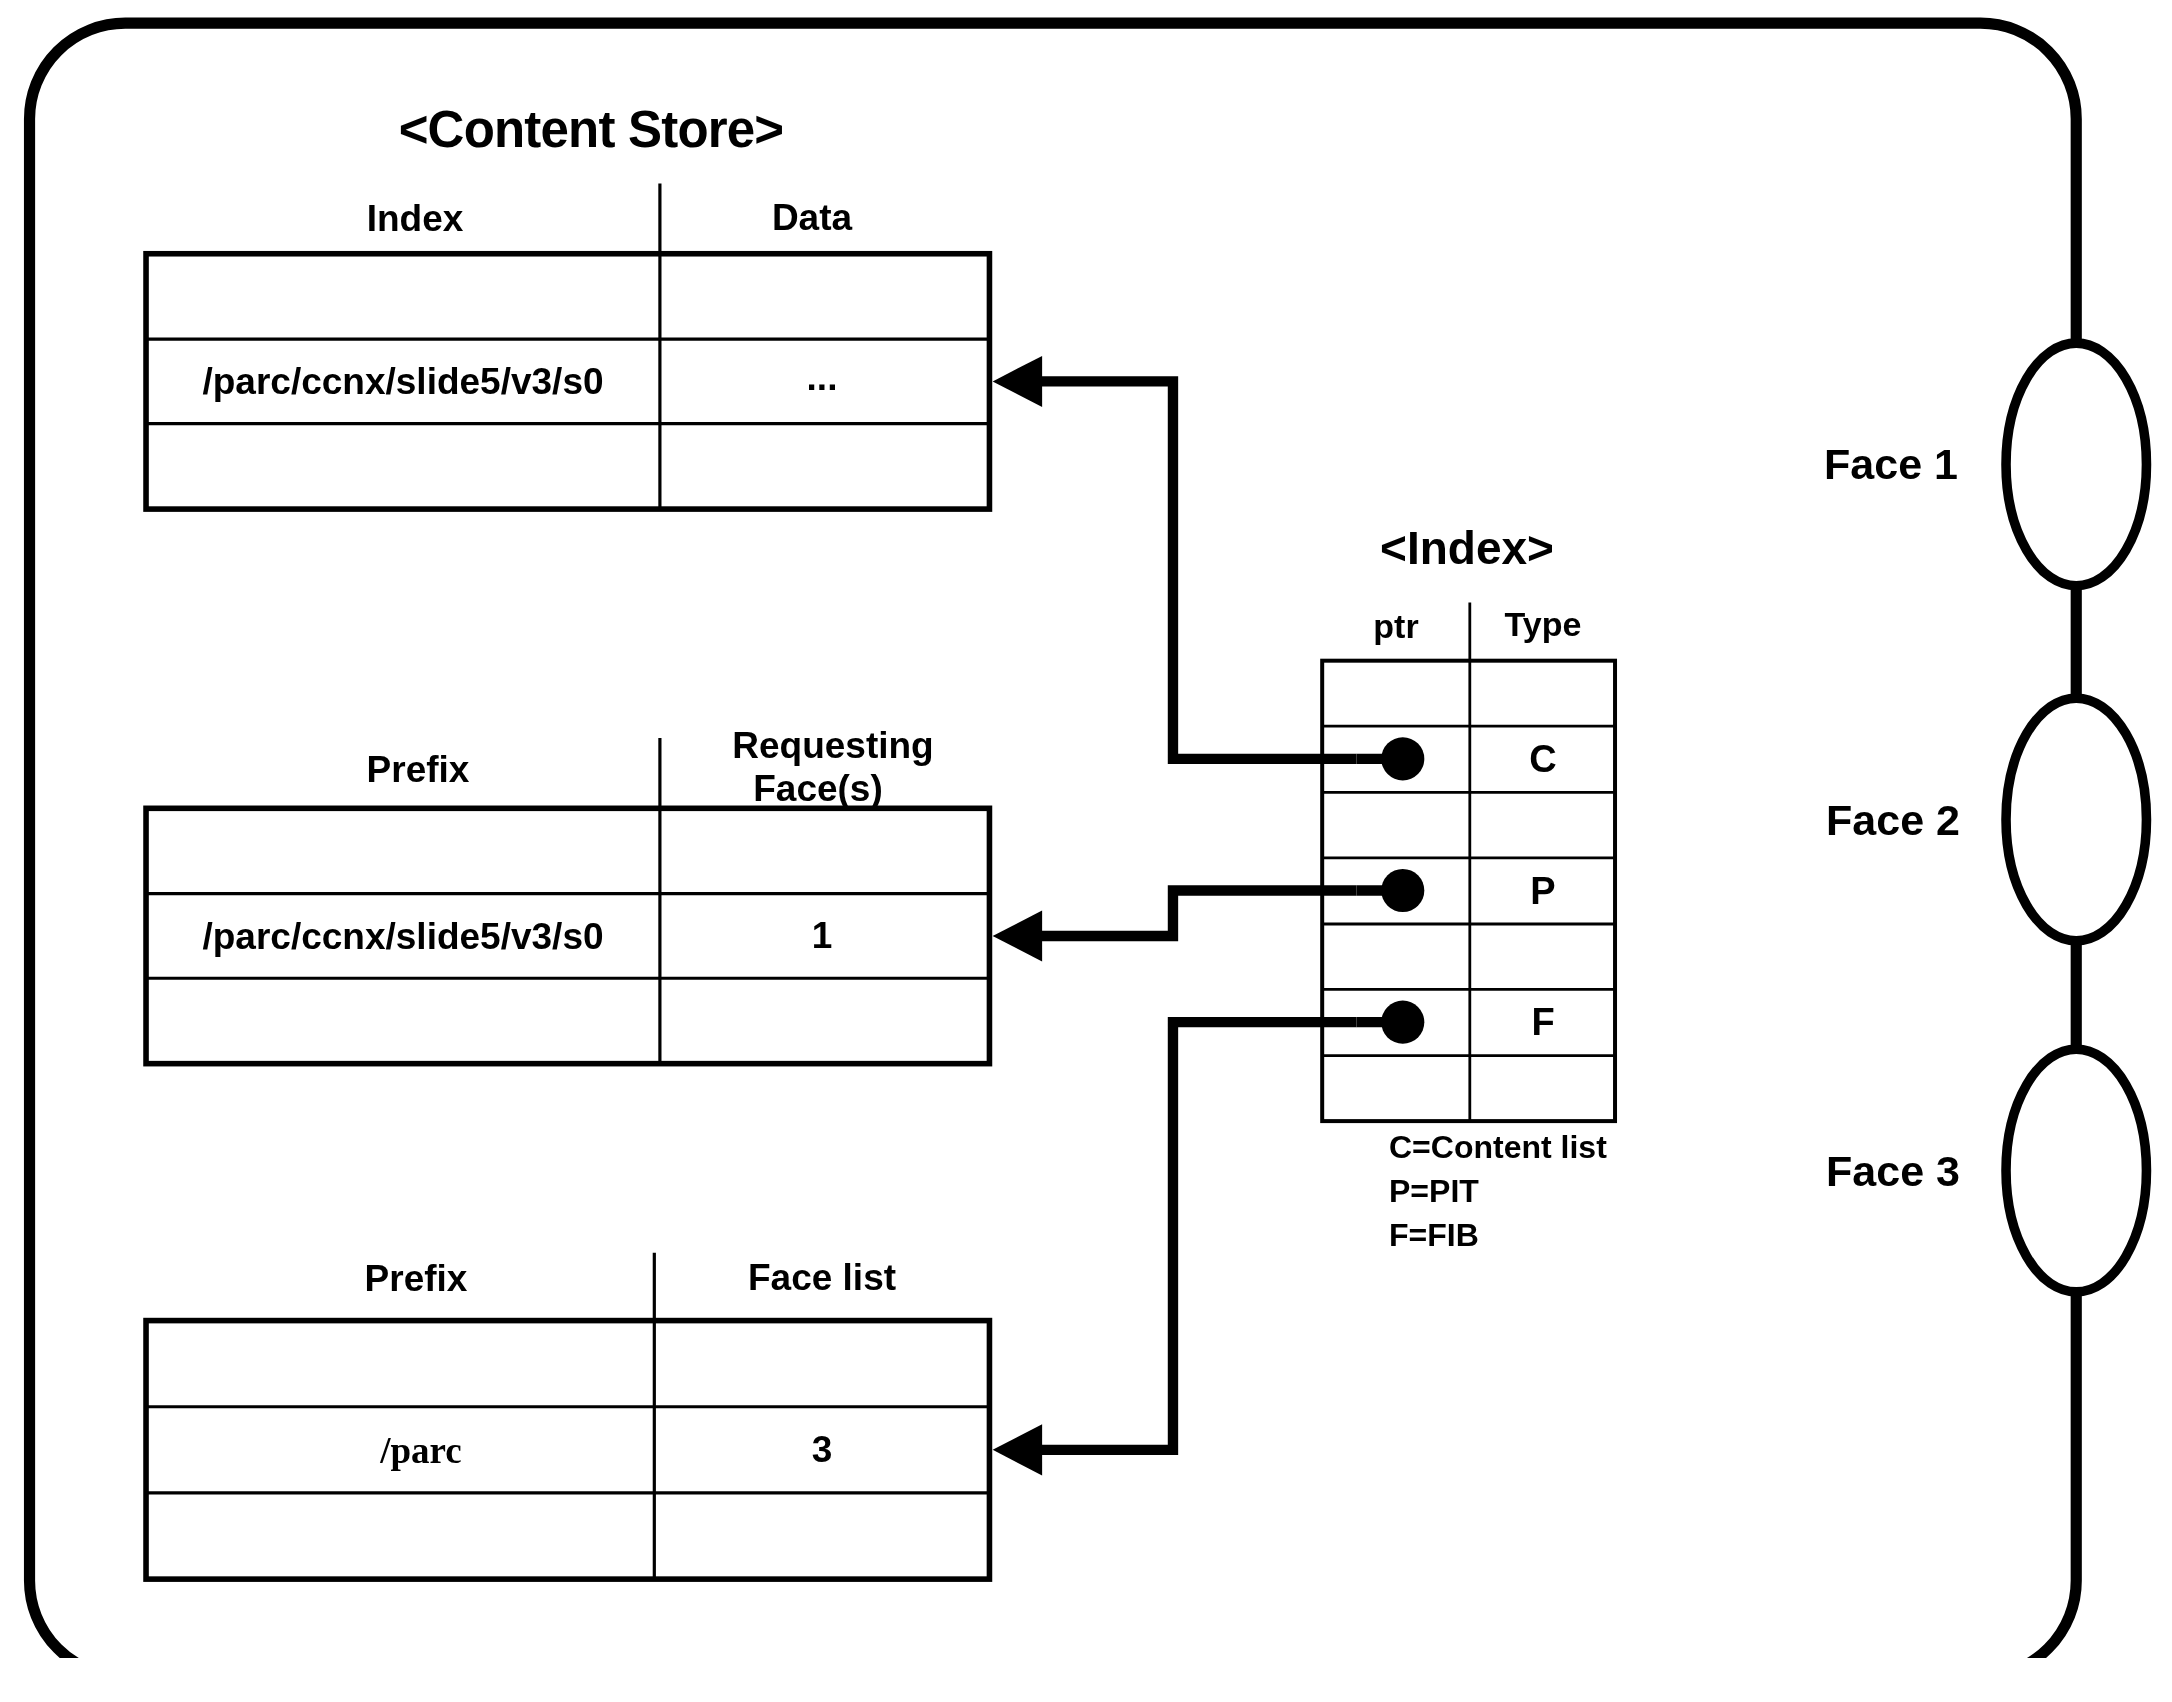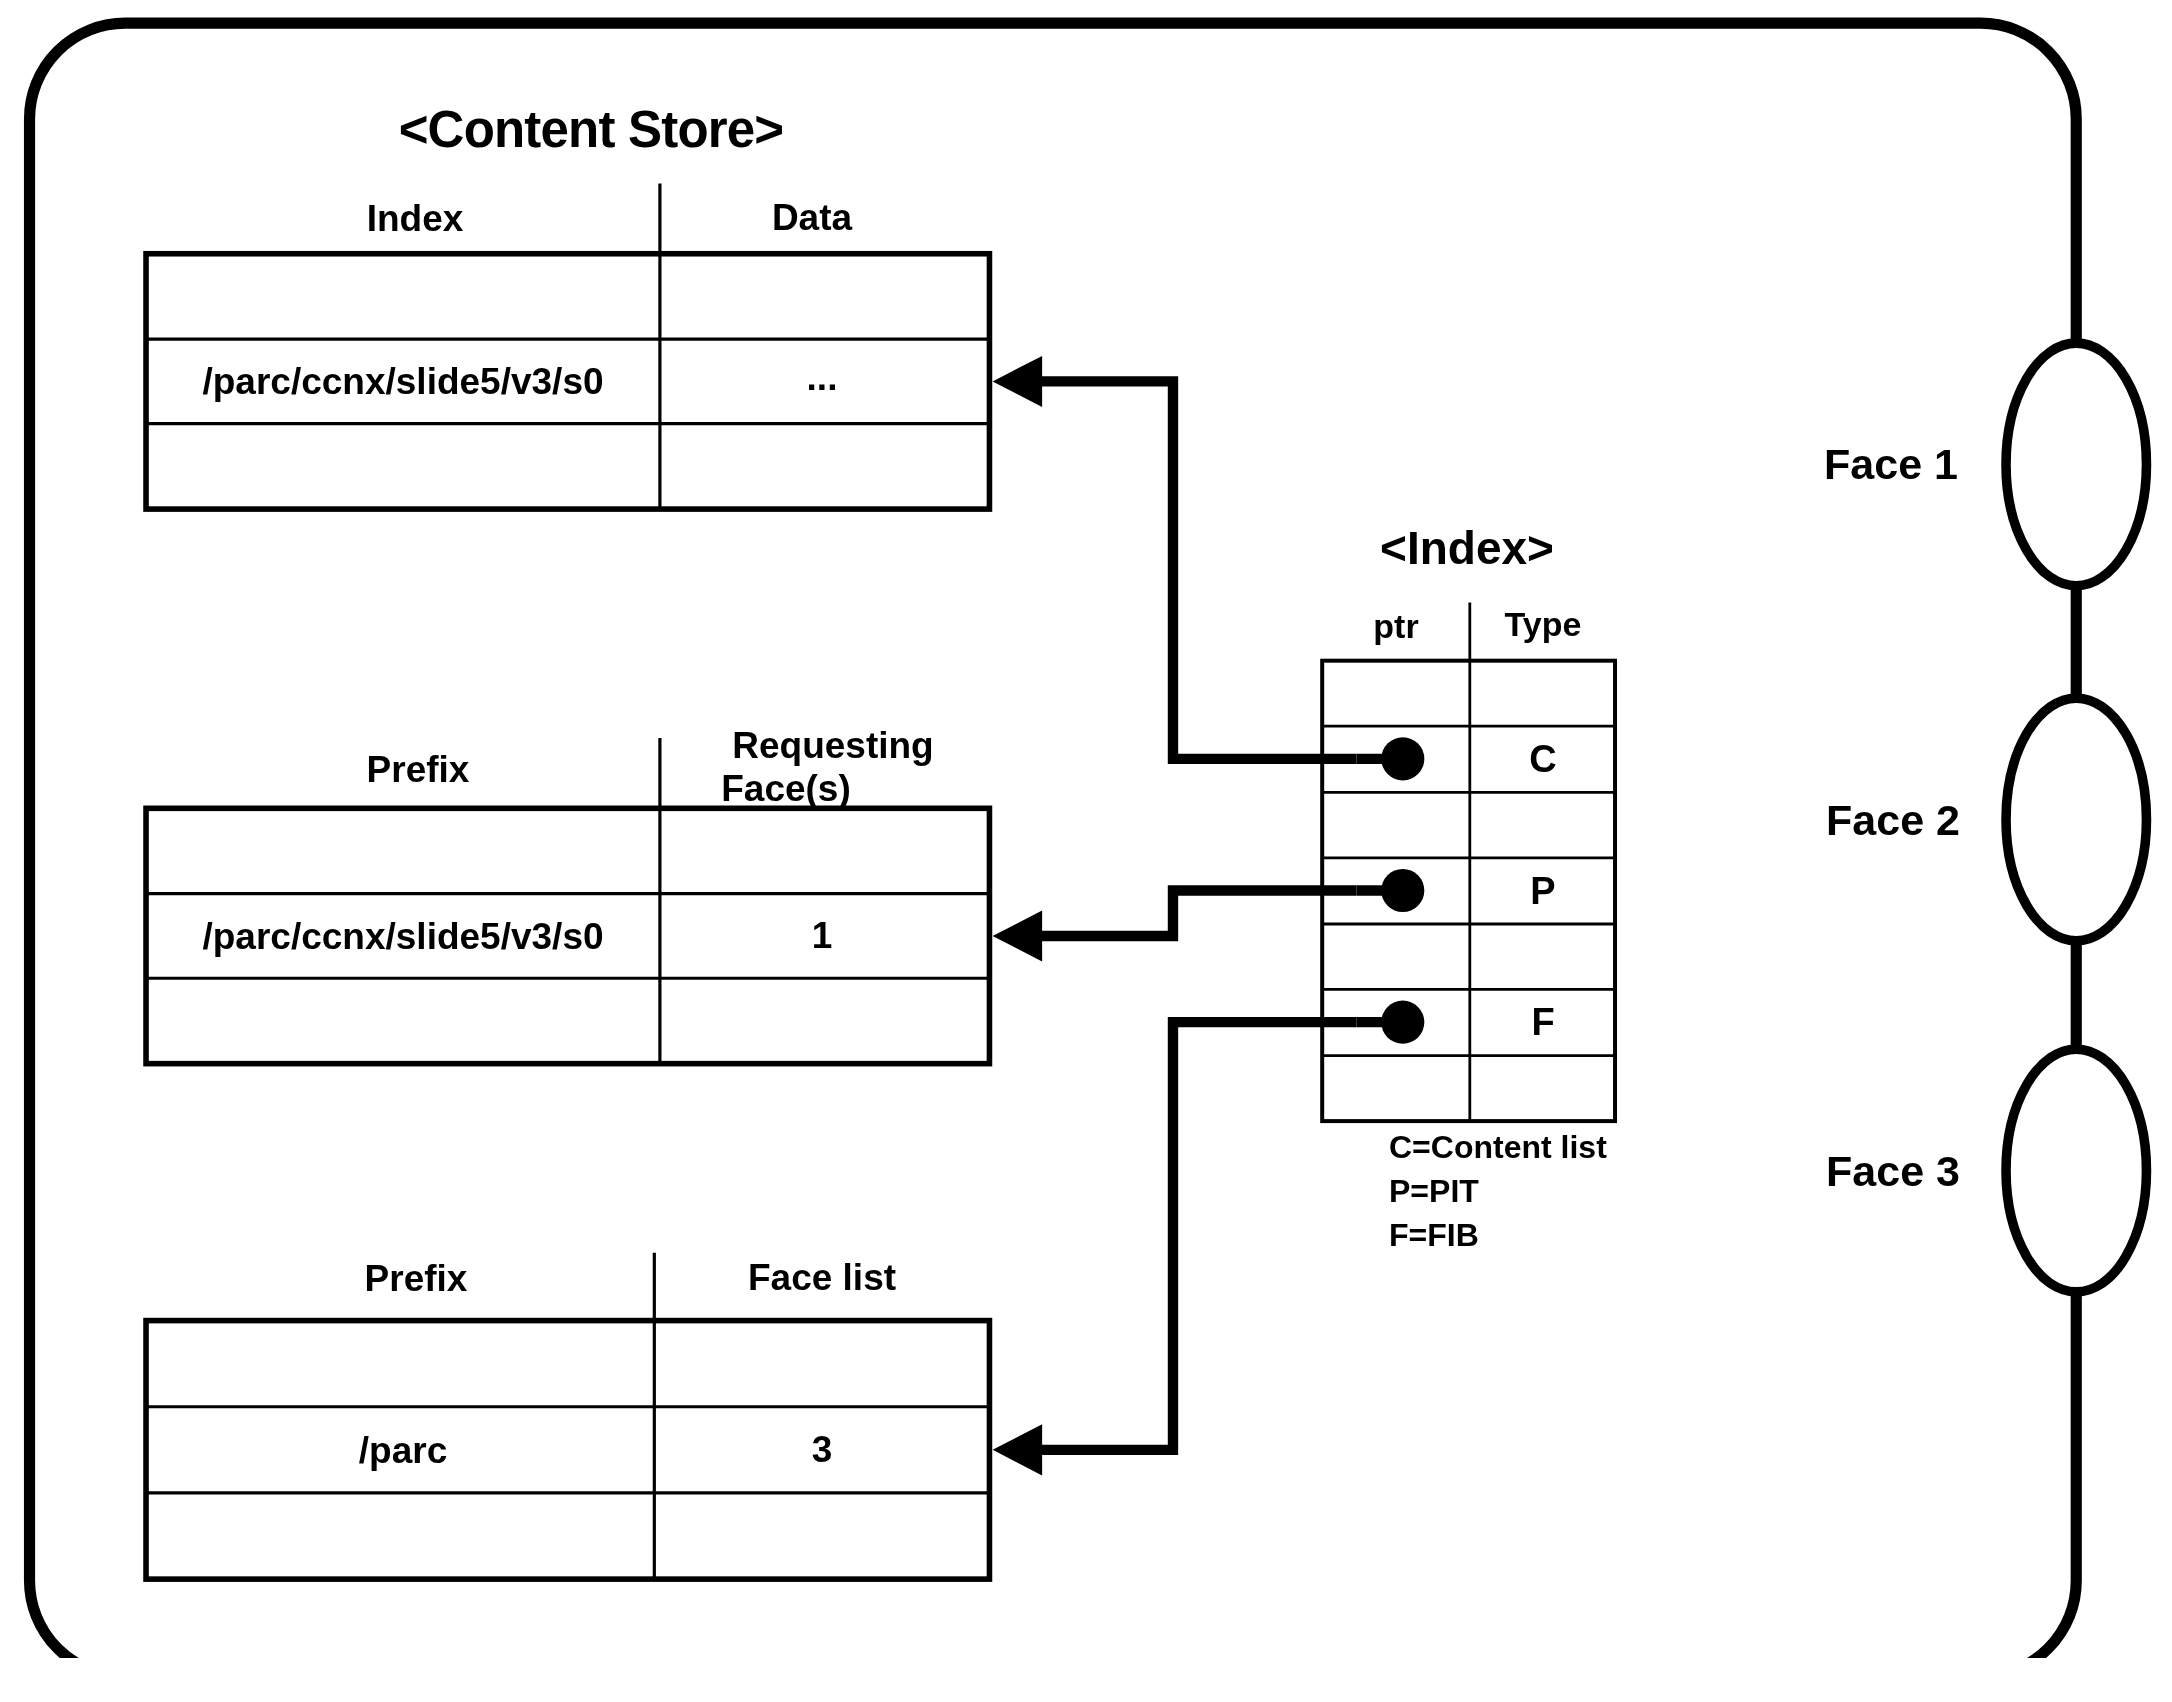--- a/index.html
+++ b/index.html
@@ -106,27 +106,27 @@
   </svg>
 
   <div class="t big-title" style="left:591px;top:129px;font-size:51px;">&lt;Content Store&gt;</div>
   <div class="t col-header" style="left:415px;top:218px;">Index</div>
   <div class="t col-header" style="left:812px;top:217px;">Data</div>
   <div class="t cell-text" style="left:403px;top:381px;">/parc/ccnx/slide5/v3/s0</div>
   <div class="t cell-text" style="left:822px;top:377px;">...</div>
 
   <div class="t col-header" style="left:418px;top:769px;">Prefix</div>
   <div class="t col-header" style="left:818px;top:745px;margin-left:15px;">Requesting</div>
-  <div class="t col-header" style="left:786px;top:788px;">Face(s)</div>
+  <div class="t col-header" style="left:818px;top:788px;">Face(s)</div>
   <div class="t cell-text" style="left:403px;top:936px;">/parc/ccnx/slide5/v3/s0</div>
   <div class="t cell-text" style="left:822px;top:935px;">1</div>
 
   <div class="t col-header" style="left:416px;top:1278px;">Prefix</div>
   <div class="t col-header" style="left:822px;top:1277px;">Face list</div>
-  <div class="t cell-text" style="left:403px;top:1450px;">/parc</div>
+  <div class="t cell-text" style="left:421px;top:1450px;font-family:Liberation Serif, serif;">/parc</div>
   <div class="t cell-text" style="left:822px;top:1449px;">3</div>
 
   <div class="t idx-title" style="left:1467px;top:548px;">&lt;Index&gt;</div>
   <div class="t idx-header" style="left:1396px;top:626px;">ptr</div>
   <div class="t idx-header" style="left:1543px;top:624px;">Type</div>
   <div class="t idx-type" style="left:1543px;top:759px;">C</div>
   <div class="t idx-type" style="left:1543px;top:891px;">P</div>
   <div class="t idx-type" style="left:1543px;top:1022px;">F</div>
 
   <div class="t-left legend-line" style="left:1389px;top:1147px;">C=Content list</div>

